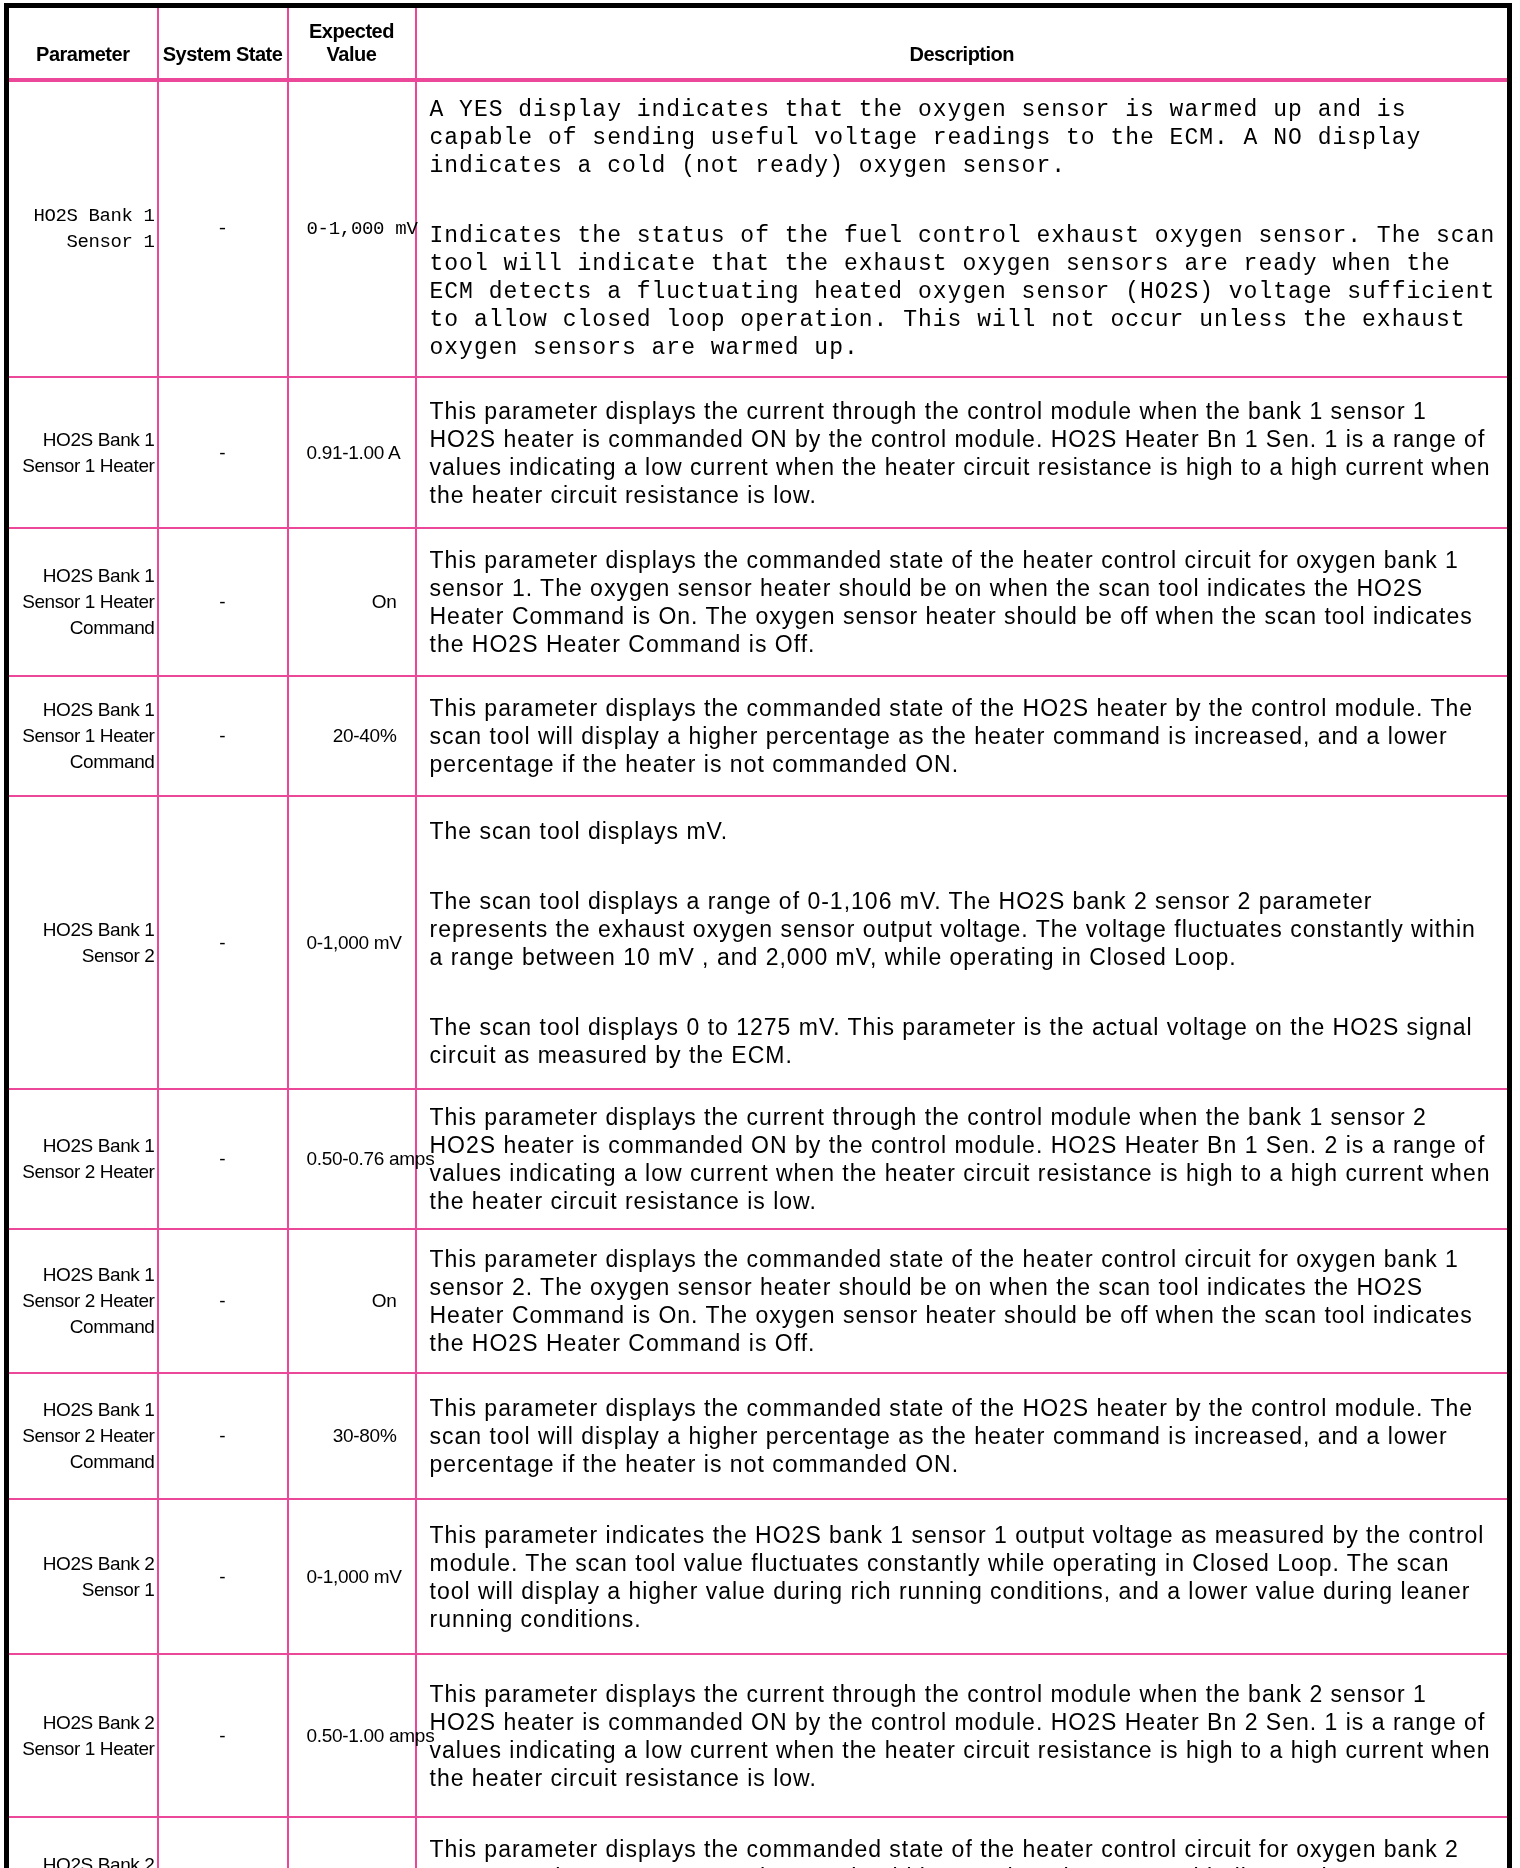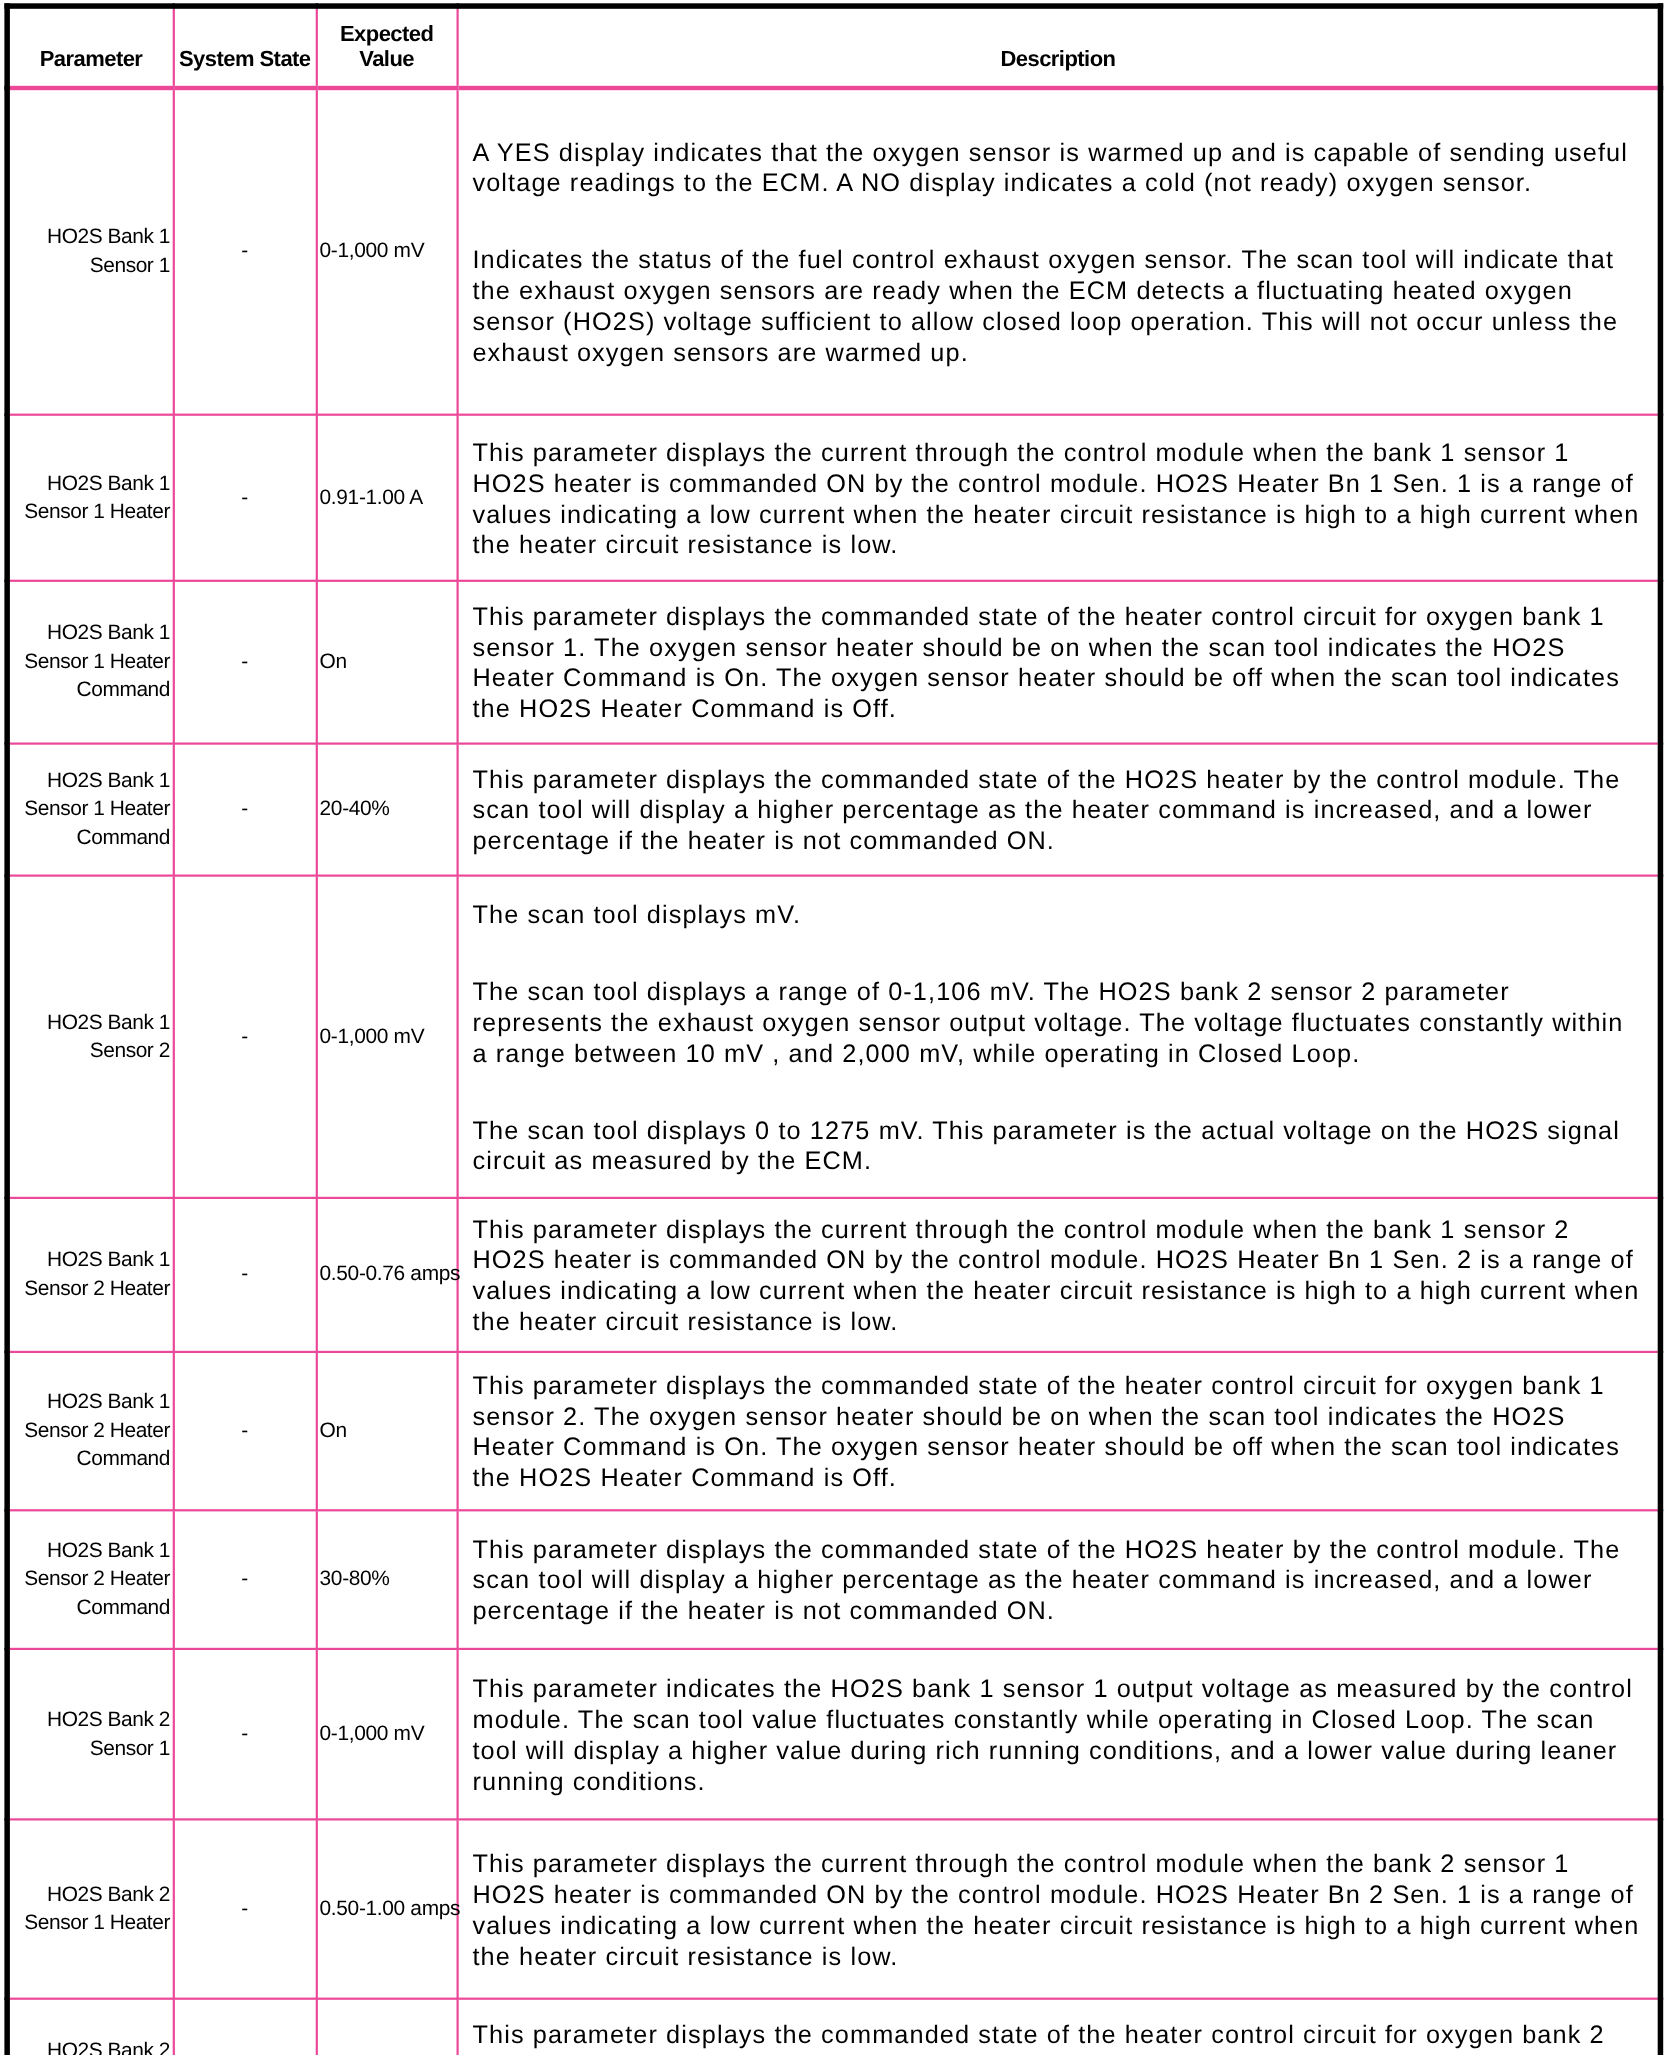--- a/index.html
+++ b/index.html
@@ -45,35 +45,35 @@
     padding: 4px 2px 4px 7px;
   }
   td.state {
     font-size: 19px;
     text-align: center;
     padding: 2px;
   }
   td.expected {
     font-size: 19px;
     letter-spacing: -0.3px;
-    text-align: left;
+    text-align: right;
     white-space: nowrap;
-    padding: 2px 2px;
+    padding: 2px 18px;
   }
   td.desc {
     font-size: 23px;
     letter-spacing: 1px;
     line-height: 28px;
     text-align: left;
     padding: 8px 10px 8px 13px;
   }
   .para + .para { margin-top: 42px; }
 
   
-  tbody tr:nth-child(1)  > td { height: 278px; }
+  tbody tr:nth-child(1)  > td { height: 278px; font-family: Liberation Mono, monospace; }
   tbody tr:nth-child(2)  > td { height: 133px; }
   tbody tr:nth-child(3)  > td { height: 130px; }
   tbody tr:nth-child(4)  > td { height: 102px; }
   tbody tr:nth-child(5)  > td { height: 275px; }
   tbody tr:nth-child(6)  > td { height: 122px; }
   tbody tr:nth-child(7)  > td { height: 126px; }
   tbody tr:nth-child(8)  > td { height: 108px; }
   tbody tr:nth-child(9)  > td { height: 137px; margin-top: 48px; }
   tbody tr:nth-child(10) > td { height: 145px; }
   tbody tr:nth-child(11) > td { height: 129px; }

